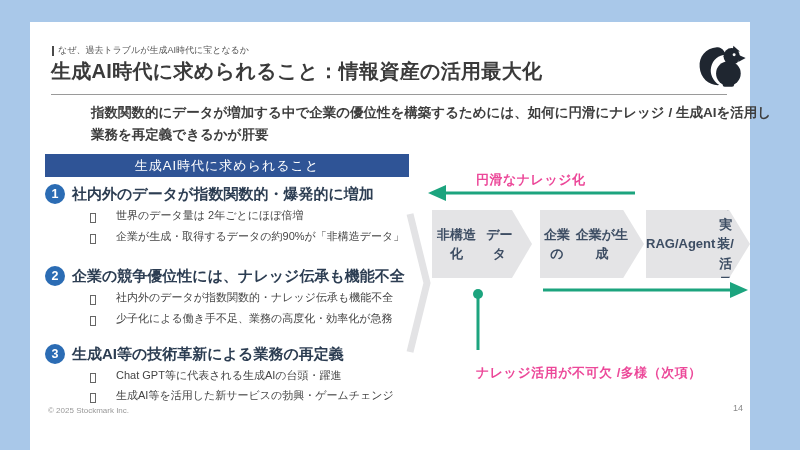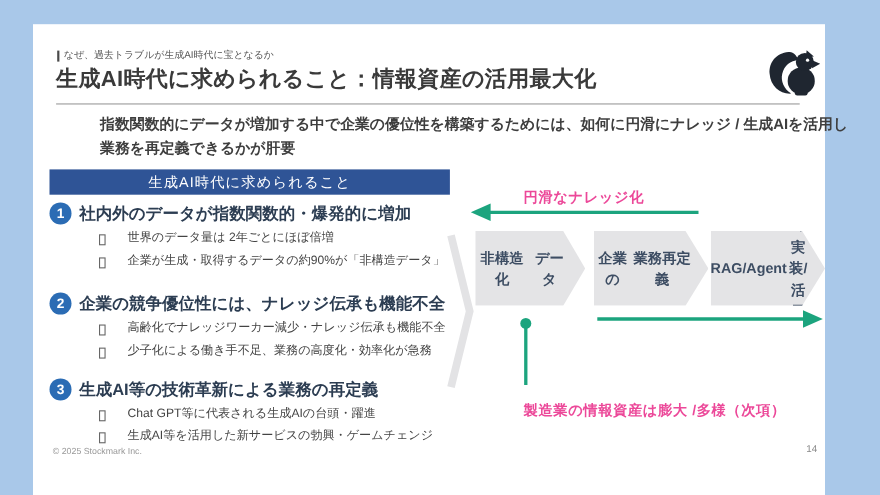--- a/index.html
+++ b/index.html
@@ -106,21 +106,21 @@
     <span class="tofu"></span>
     <span class="btext">企業が生成・取得するデータの約90%が「非構造データ」</span>
   </div>
 
   <div class="item" style="top:244px">
     <span class="num">2</span>
     <span class="htext">企業の競争優位性には、ナレッジ伝承も機能不全</span>
   </div>
   <div class="bullet" style="top:268px">
     <span class="tofu"></span>
-    <span class="btext">高齢化でナレッジワーカー減少・ナレッジ伝承も機能不全</span>
+    <span class="btext">社内外のデータが指数関数的・ナレッジ伝承も機能不全</span>
   </div>
   <div class="bullet" style="top:289px">
     <span class="tofu"></span>
     <span class="btext">少子化による働き手不足、業務の高度化・効率化が急務</span>
   </div>
 
   <div class="item" style="top:322px">
     <span class="num">3</span>
     <span class="htext">生成AI等の技術革新による業務の再定義</span>
   </div>
@@ -144,24 +144,24 @@
   </svg>
 
   <div class="flow-label" style="left:446px; top:149px">円滑なナレッジ化</div>
 
   <div class="step" style="left:402px; width:100px">
     <span>非構造化</span>
     <span>データ</span>
   </div>
   <div class="step" style="left:510px; width:104px">
     <span>企業の</span>
-    <span>業務再定義</span>
+    <span>企業が生成</span>
   </div>
   <div class="step" style="left:616px; width:104px">
     <span>RAG/Agent</span>
     <span>の実装/活用</span>
   </div>
 
-  <div class="flow-label" style="left:446px; top:342px">製造業の情報資産は膨大 /多様（次項）</div>
+  <div class="flow-label" style="left:446px; top:342px">ナレッジ活用が不可欠 /多様（次項）</div>
 
   <div class="copyright">© 2025 Stockmark Inc.</div>
   <div class="pagenum">14</div>
 </div>
 
 </body></html>

